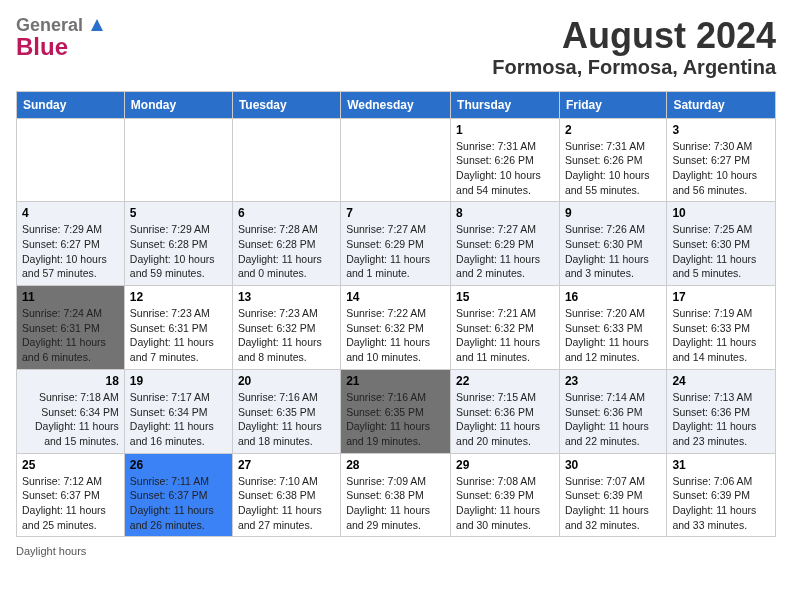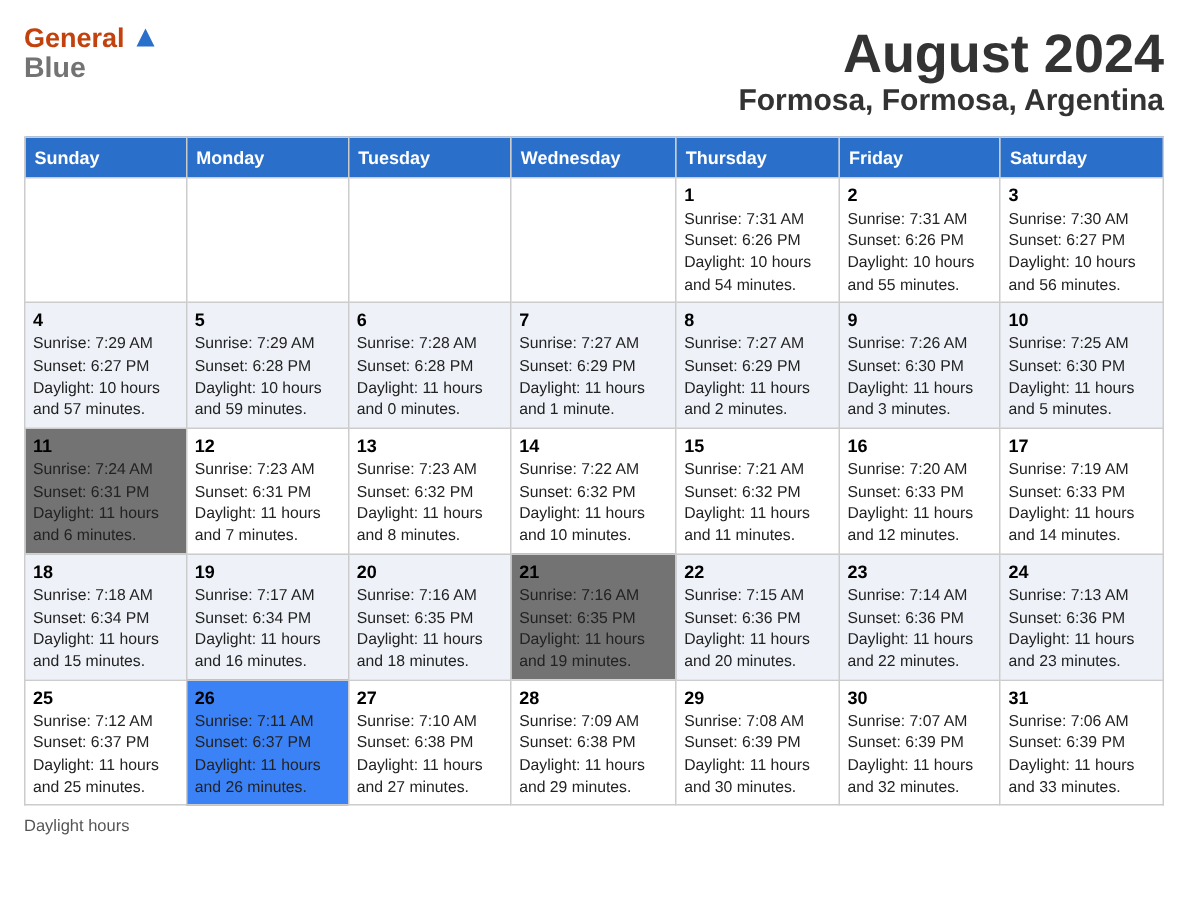--- a/index.html
+++ b/index.html
@@ -90,28 +90,28 @@
       line-height: 1;
     }
   </style>
 </head>
 <body>
 
 <div class="header">
   <div class="logo">
     <div class="logo-wrap">
       <div class="logo-text-wrap">
-        <span style="font-size:18px;font-weight:bold;color:#c2410c;">General</span>
+        <span style="font-size:18px;font-weight:bold;color:#737373;">General</span>
         <span style="display:inline-block;margin-left:2px;vertical-align:middle;">
           <svg width="14" height="14" viewBox="0 0 14 14">
               <polygon points="7,1 13,13 1,13" fill="#2a6fca"></polygon>
             </svg>
         </span>
         <br>
-        <span style="font-size:19px;font-weight:bold;color:#737373;">Blue</span>
+        <span style="font-size:24px;font-weight:bold;color:#be185d;">Blue</span>
       </div>
     </div>
   </div>
   <div class="title-block">
     <div class="title-month">August 2024</div>
     <div class="title-location">Formosa, Formosa, Argentina</div>
   </div>
 </div>
 
 <table class="calendar-table">
@@ -199,21 +199,21 @@
         <td style="background-color: rgb(255, 255, 255);">
           <span class="day-number">16</span>
           <div class="day-info">Sunrise: 7:20 AM<br>Sunset: 6:33 PM<br>Daylight: 11 hours<br>and 12 minutes.</div>
         </td>
         <td style="background-color: rgb(255, 255, 255);">
           <span class="day-number">17</span>
           <div class="day-info">Sunrise: 7:19 AM<br>Sunset: 6:33 PM<br>Daylight: 11 hours<br>and 14 minutes.</div>
         </td>
       </tr>
       <tr>
-        <td style="background-color: rgb(238, 242, 248);">
+        <td style="background-color: rgb(238, 242, 248); text-align: right;">
           <span class="day-number">18</span>
           <div class="day-info">Sunrise: 7:18 AM<br>Sunset: 6:34 PM<br>Daylight: 11 hours<br>and 15 minutes.</div>
         </td>
         <td style="background-color: rgb(238, 242, 248);">
           <span class="day-number">19</span>
           <div class="day-info">Sunrise: 7:17 AM<br>Sunset: 6:34 PM<br>Daylight: 11 hours<br>and 16 minutes.</div>
         </td>
         <td style="background-color: rgb(238, 242, 248);">
           <span class="day-number">20</span>
           <div class="day-info">Sunrise: 7:16 AM<br>Sunset: 6:35 PM<br>Daylight: 11 hours<br>and 18 minutes.</div>

